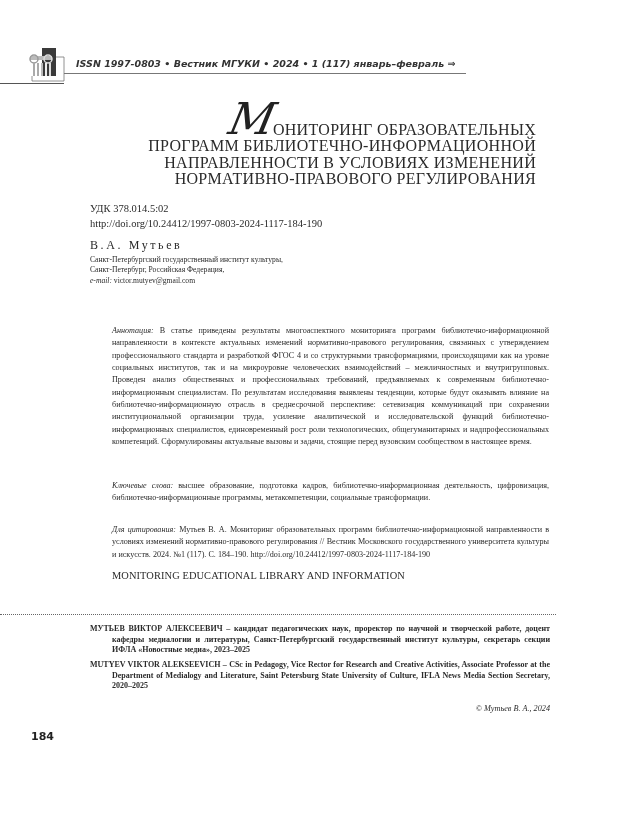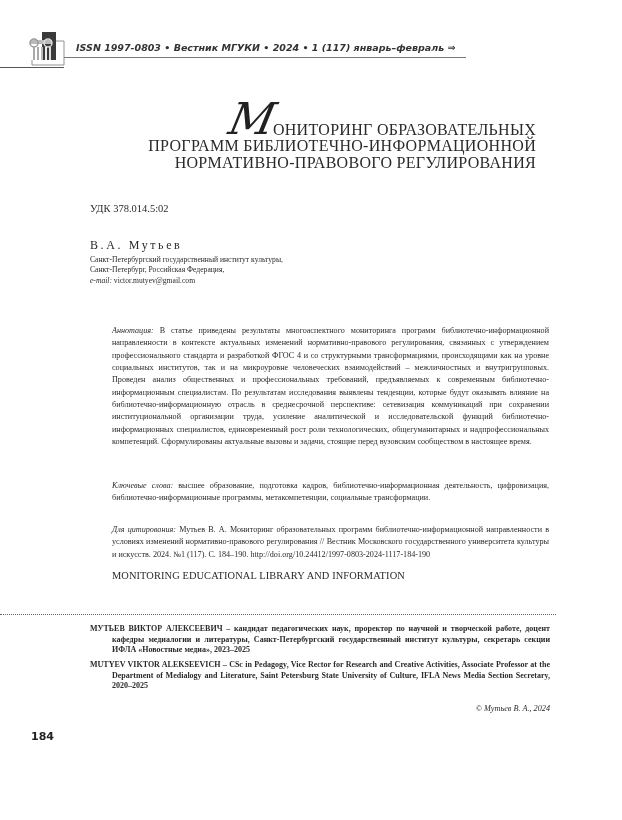--- a/index.html
+++ b/index.html
@@ -1,17 +1,17 @@
 <!DOCTYPE html>
 <html><head>
 <meta charset="utf-8">
 <style>
   html, body { margin: 0; padding: 0; background: #ffffff; }
   body { width: 622px; height: 820px; position: relative; overflow: hidden; font-family: "Liberation Serif", "DejaVu Serif", serif; color: #2a2a2a; }
-  .header { position: absolute; left: 0; top: 29px; width: 612px; height: 45px; }
+  .header { position: absolute; left: 0; top: 45px; width: 612px; height: 45px; }
   .logo { position: absolute; left: 26px; top: 3px; width: 40px; height: 34px; }
   .header-rule-left { position: absolute; left: 0; top: 38px; width: 64px; height: 1px; background: #555; }
   .header-rule { position: absolute; left: 64px; top: 28px; width: 402px; height: 1px; background: #777; }
   .header-text { position: absolute; left: 76px; top: 13px; font-family: "DejaVu Sans", "Liberation Sans", sans-serif; font-weight: bold; font-style: italic; font-size: 9.5px; color: #333; white-space: nowrap; }
   .title-block { position: absolute; right: 86px; top: 100px; text-align: right; }
   .title-first { display: flex; align-items: flex-end; justify-content: flex-end; }
   .drop-cap { font-family: "DejaVu Serif", serif; font-style: italic; font-size: 44px; line-height: 38px; color: #222; margin-right: -2px; transform: skewX(-12deg); }
   .title-line { font-family: "Liberation Serif", serif; font-size: 16px; line-height: 16.5px; letter-spacing: 0.3px; color: #2a2a2a; white-space: nowrap; }
   .meta { position: absolute; left: 90px; top: 201px; font-size: 10.5px; line-height: 15px; color: #2a2a2a; }
   .author-name { position: absolute; left: 90px; top: 238px; font-size: 12px; font-weight: normal; letter-spacing: 2.6px; color: #2a2a2a; }
@@ -50,25 +50,27 @@
   <div class="header-rule"></div>
   <div class="header-text">ISSN 1997-0803 • Вестник МГУКИ • 2024 • 1 (117) январь–февраль ⇒</div>
 </div>
 
 <div class="title-block">
   <div class="title-first">
     <span class="drop-cap">М</span>
     <span class="title-line">ОНИТОРИНГ ОБРАЗОВАТЕЛЬНЫХ</span>
   </div>
   <div class="title-line">ПРОГРАММ БИБЛИОТЕЧНО-ИНФОРМАЦИОННОЙ</div>
+  <div class="title-line">НАПРАВЛЕННОСТИ В УСЛОВИЯХ ИЗМЕНЕНИЙ</div>
   <div class="title-line">НОРМАТИВНО-ПРАВОВОГО РЕГУЛИРОВАНИЯ</div>
 </div>
 
 <div class="meta">
   <div>УДК 378.014.5:02</div>
+  <div>http://doi.org/10.24412/1997-0803-2024-1117-184-190</div>
 </div>
 
 <div class="author-name">В.А. Мутьев</div>
 
 <div class="affil">
   <div>Санкт-Петербургский государственный институт культуры,</div>
   <div>Санкт-Петербург, Российская Федерация,</div>
   <div><em>e-mail:</em> <span>victor.mutyev@gmail.com</span></div>
 </div>
 

